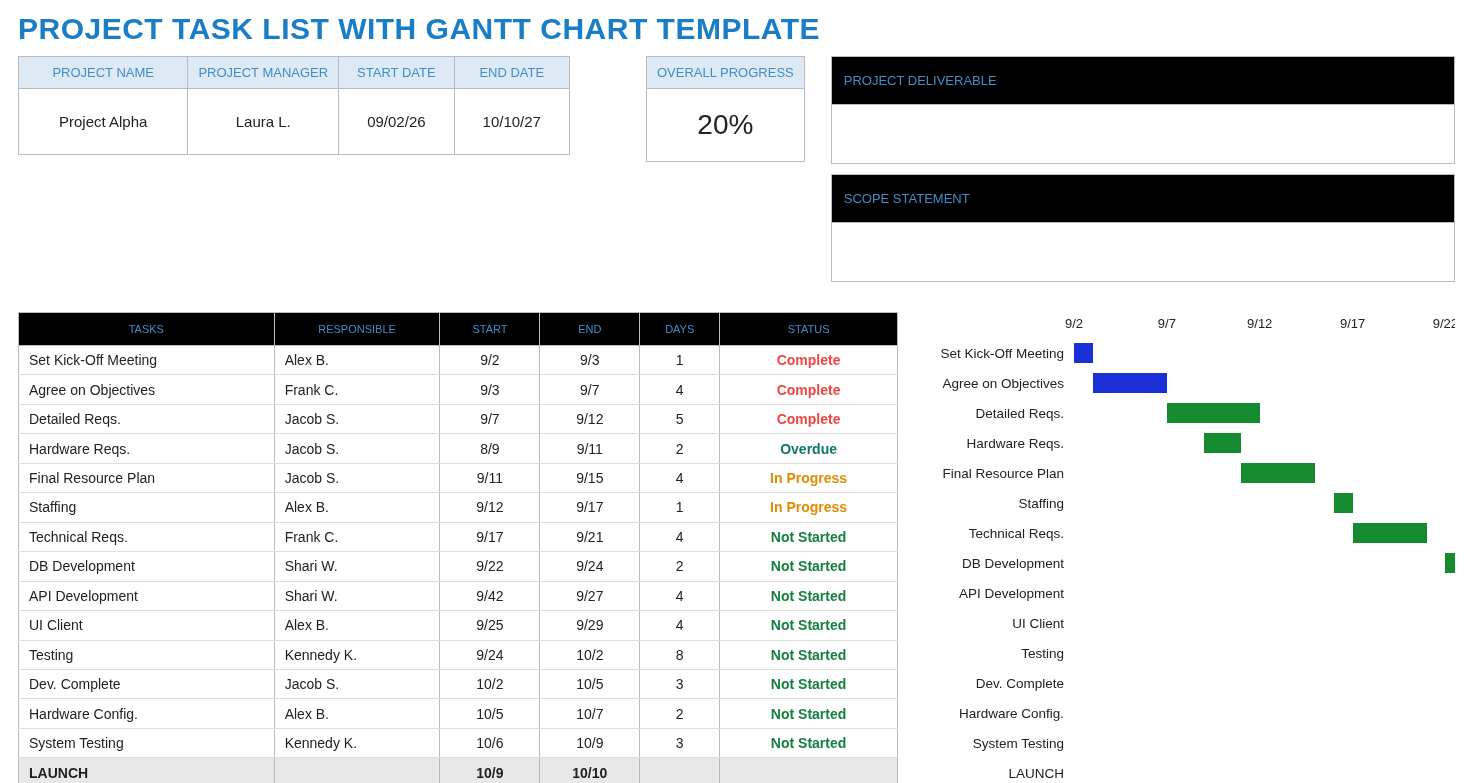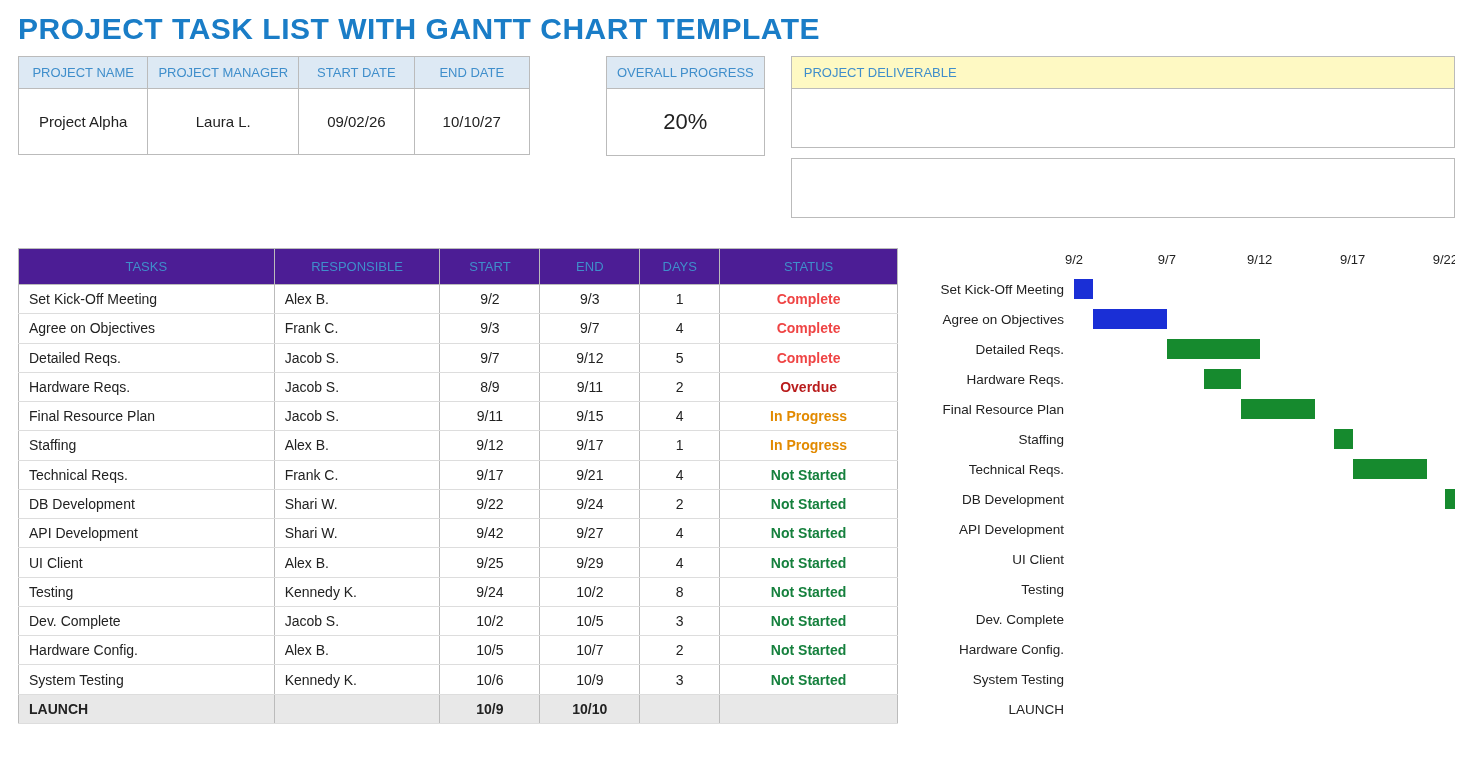--- a/index.html
+++ b/index.html
@@ -32,53 +32,53 @@
     white-space: nowrap;
   }
   td.cell {
     border: 1px solid #bbb;
     padding: 6px 10px;
     text-align: center;
     font-size: 15px;
   }
   .info-block { flex: 0 0 auto; }
   .progress-block { margin-left: 60px; }
-  .progress-block td.cell { font-size: 22px; padding: 20px 30px; }
+  .progress-block td.cell { font-size: 28px; padding: 20px 30px; }
   .right-blocks { flex: 1 1 auto; display: flex; flex-direction: column; gap: 10px; margin-left:10px;}
   .right-box { border: 1px solid #bbb; }
   .right-box .hdr {
-    background: #fef9c3;
+    background: #000000;
     color: #3f8ecb;
     font-size: 13px;
-    padding: 8px 12px;
+    padding: 16px 12px;
     border-bottom: 1px solid #bbb;
   }
   .right-box .body { height: 58px; }
   .main-area { display: flex; gap: 16px; margin-top: 30px; }
   table.tasks { width: 880px; }
   table.tasks th {
-    background: #4c1d95;
+    background: #000000;
     color: #3f8ecb;
     font-weight: 400;
-    font-size: 13px;
+    font-size: 11px;
     padding: 10px 8px;
     border: 1px solid #bbb;
   }
   table.tasks td {
     border: 1px solid #bbb;
     border-top: 1px solid #ddd;
     border-bottom: 1px solid #ddd;
     padding: 6px 10px;
     font-size: 14px;
   }
   table.tasks tbody tr:first-child td { border-top: 1px solid #bbb; }
   table.tasks td.center { text-align: center; }
   .status { font-weight: 700; text-align: center; }
   .status-Complete    { color: #ef4444; }
-  .status-Overdue     { color: #b91c1c; }
+  .status-Overdue     { color: #0f766e; }
   .status-InProgress  { color: #e28a00; }
   .status-NotStarted  { color: #15803d; }
   tr.launch-row td { background: #e8e8e8; font-weight: 700; }
 
   
   .gantt-wrap { flex: 1 1 auto; overflow: hidden; }
   .gantt {
     position: relative;
     font-size: 13px;
     padding-top:4px;
@@ -124,21 +124,21 @@
 <div class="top-area">
   <table class="info-block">
     <tbody>
         <tr id="info-hdr-row">
           <th class="hdr">PROJECT NAME</th>
           <th class="hdr">PROJECT MANAGER</th>
           <th class="hdr">START DATE</th>
           <th class="hdr">END DATE</th>
         </tr>
     <tr id="info-val-row">
-          <td class="cell" style="padding: 24px 20px;">Project Alpha</td>
+          <td class="cell" style="padding: 24px 40px;">Project Alpha</td>
           <td class="cell" style="padding: 12px 28px;">Laura L.</td>
           <td class="cell" style="padding: 24px 28px;">09/02/26</td>
           <td class="cell" style="padding: 16px 28px;">10/10/27</td>
         </tr>
   </tbody>
     </table>
 
   <table class="info-block progress-block">
     <tbody>
         <tr>
@@ -149,20 +149,21 @@
         </tr>
   </tbody>
     </table>
 
   <div class="right-blocks">
     <div class="right-box">
       <div class="hdr">PROJECT DELIVERABLE</div>
       <div class="body"></div>
     </div>
     <div class="right-box">
+      <div class="hdr">SCOPE STATEMENT</div>
       <div class="body"></div>
     </div>
   </div>
 </div>
 
 <div class="main-area">
   <table class="tasks">
     <thead>
         <tr id="task-hdr-row">
           <th style="width: 256px;">TASKS</th>

